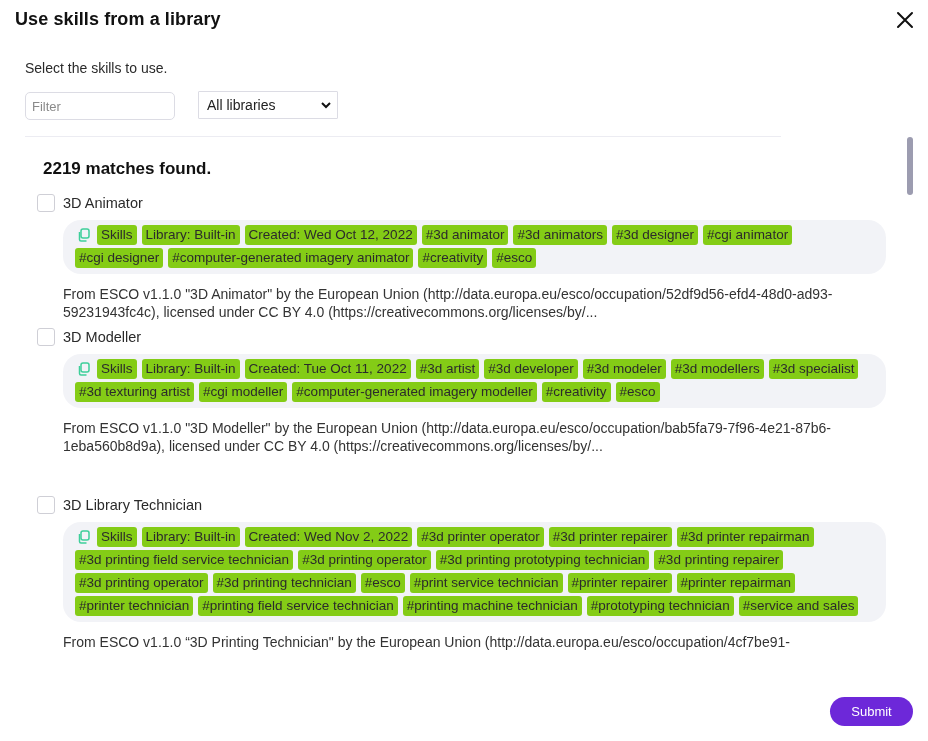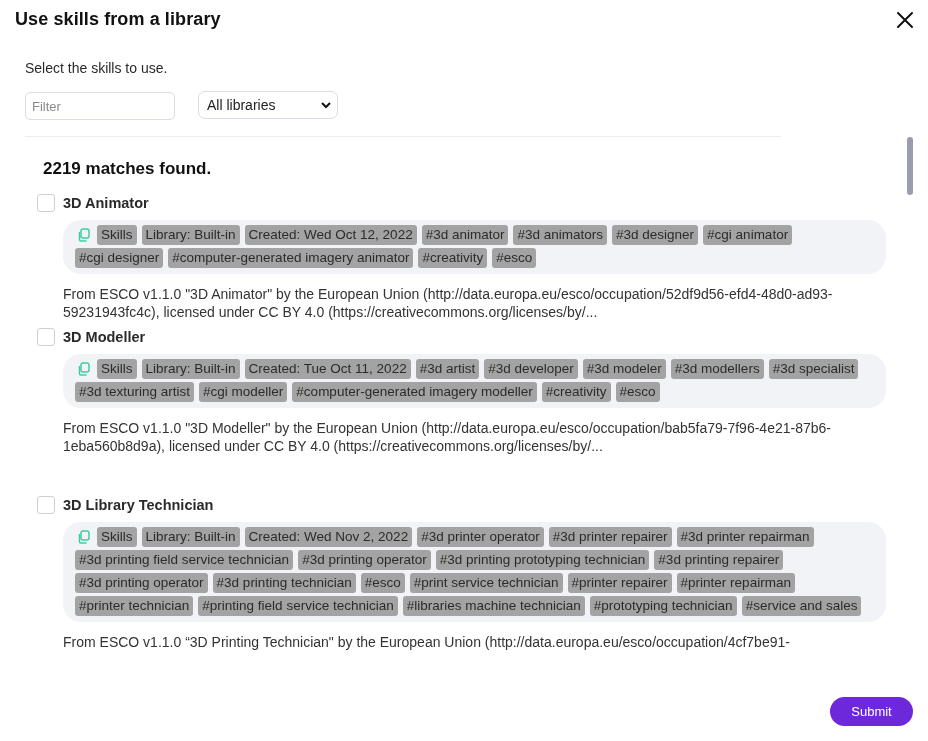--- a/index.html
+++ b/index.html
@@ -26,21 +26,21 @@
   .filter-input {
     position: absolute; left: 25px; top: 92px; width: 150px; height: 28px;
     border: 1px solid #dcdce4; border-radius: 5px;
     padding: 0 6px; font-size: 13px; color: #222;
     font-family: "Liberation Sans", sans-serif;
     background: #fff;
   }
   .filter-input::placeholder { color: #8a8a8a; }
   .lib-select {
     position: absolute; left: 198px; top: 91px; width: 140px; height: 28px;
-    border: 1px solid #dcdce4; border-radius: 7px;
+    border: 1px solid #dcdce4; border-radius: 1px;
     padding: 0 6px 0 8px; font-size: 14px; color: #222;
     display: flex; align-items: center; justify-content: space-between;
     background: #fff; cursor: pointer;
   }
   .separator {
     position: absolute; left: 25px; top: 136px; width: 756px; height: 1px;
     background: #ececf2;
   }
   .scroll-area {
     position: absolute; left: 25px; top: 137px; width: 870px; height: 543px;
@@ -54,31 +54,31 @@
     position: absolute; left: 18px; top: 22px;
     font-size: 17px; font-weight: 700; color: #111;
   }
   .item { position: absolute; left: 12px; width: 852px; }
   .item-head { display: flex; align-items: center; height: 20px; }
   .checkbox {
     width: 18px; height: 18px; border: 1px solid #cfcfd6; border-radius: 3px;
     background: #fff; cursor: pointer; flex: none;
   }
   .item-name {
-    margin-left: 8px; font-size: 14.5px; font-weight: 700; color: #2a2a2a;
+    margin-left: 8px; font-size: 14.5px; font-weight: 400; color: #2a2a2a;
   }
   .tagbox {
     margin-left: 26px; margin-top: 7px; width: 823px;
     background: #f2f3f7; border-radius: 18px;
     padding: 5px 12px 6px 12px;
     display: flex; flex-wrap: wrap; align-items: center;
     row-gap: 3px; column-gap: 5px;
   }
   .tag {
-    background: #a3a3a3; border-radius: 3px;
+    background: #84cc16; border-radius: 3px;
     padding: 1px 4px; font-size: 13.5px; line-height: 18px;
     color: #2b2b2b; white-space: nowrap;
   }
   .copy-icon { width: 16px; height: 16px; display: inline-flex; align-items: center; justify-content: center; margin-right: 1px; cursor: pointer; }
   .desc {
     margin-left: 26px; margin-top: 11px; width: 823px;
     font-size: 14px; line-height: 18px; color: #333;
   }
   .submit-btn {
     position: absolute; left: 830px; top: 697px; width: 83px; height: 29px;
@@ -193,21 +193,21 @@
         <span class="tag">#3d printing prototyping technician</span>
         <span class="tag">#3d printing repairer</span>
         <span class="tag">#3d printing operator</span>
         <span class="tag">#3d printing technician</span>
         <span class="tag">#esco</span>
         <span class="tag">#print service technician</span>
         <span class="tag">#printer repairer</span>
         <span class="tag">#printer repairman</span>
         <span class="tag">#printer technician</span>
         <span class="tag">#printing field service technician</span>
-        <span class="tag">#libraries machine technician</span>
+        <span class="tag">#printing machine technician</span>
         <span class="tag">#prototyping technician</span>
         <span class="tag">#service and sales</span>
       </div>
       <div class="desc">From ESCO v1.1.0 “3D Printing Technician" by the European Union (http://data.europa.eu/esco/occupation/4cf7be91-</div>
     </div>
   </div>
 
   <div class="scrollbar"></div>
 
   <div class="submit-btn">Submit</div>

